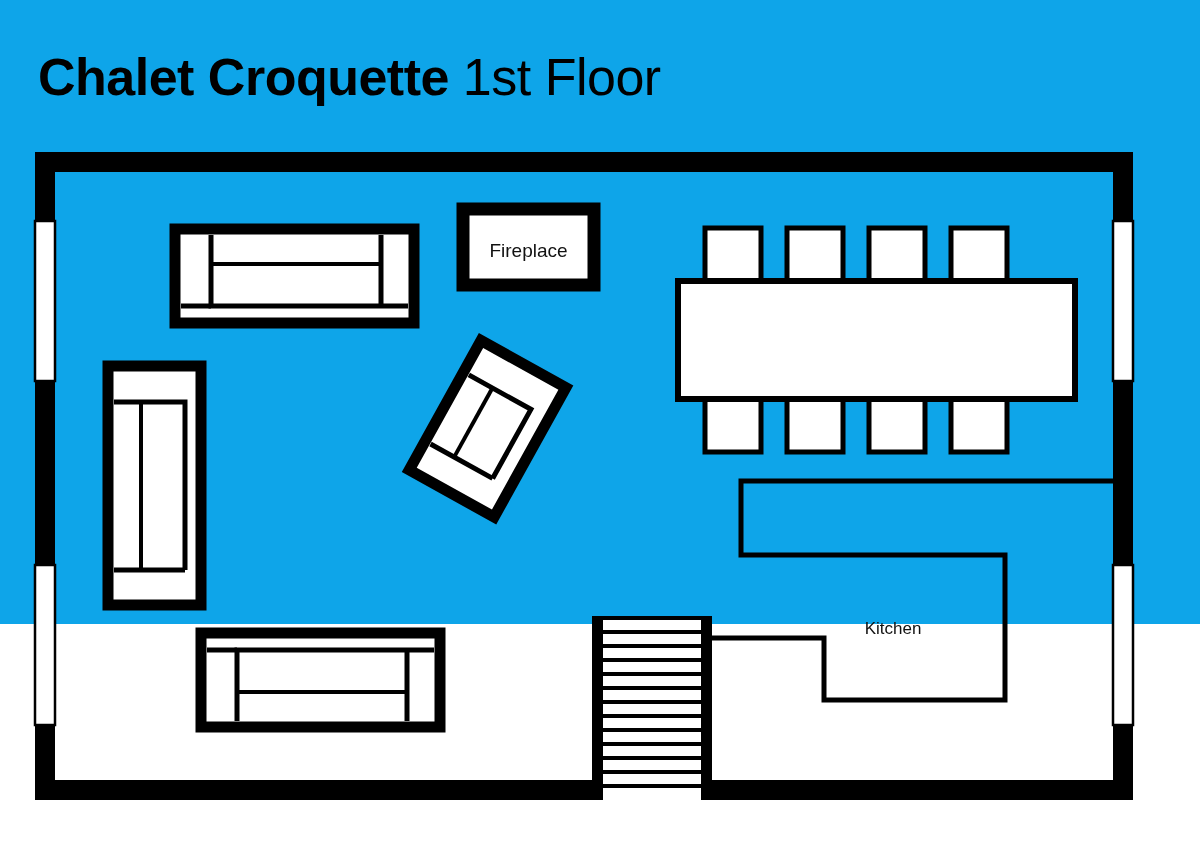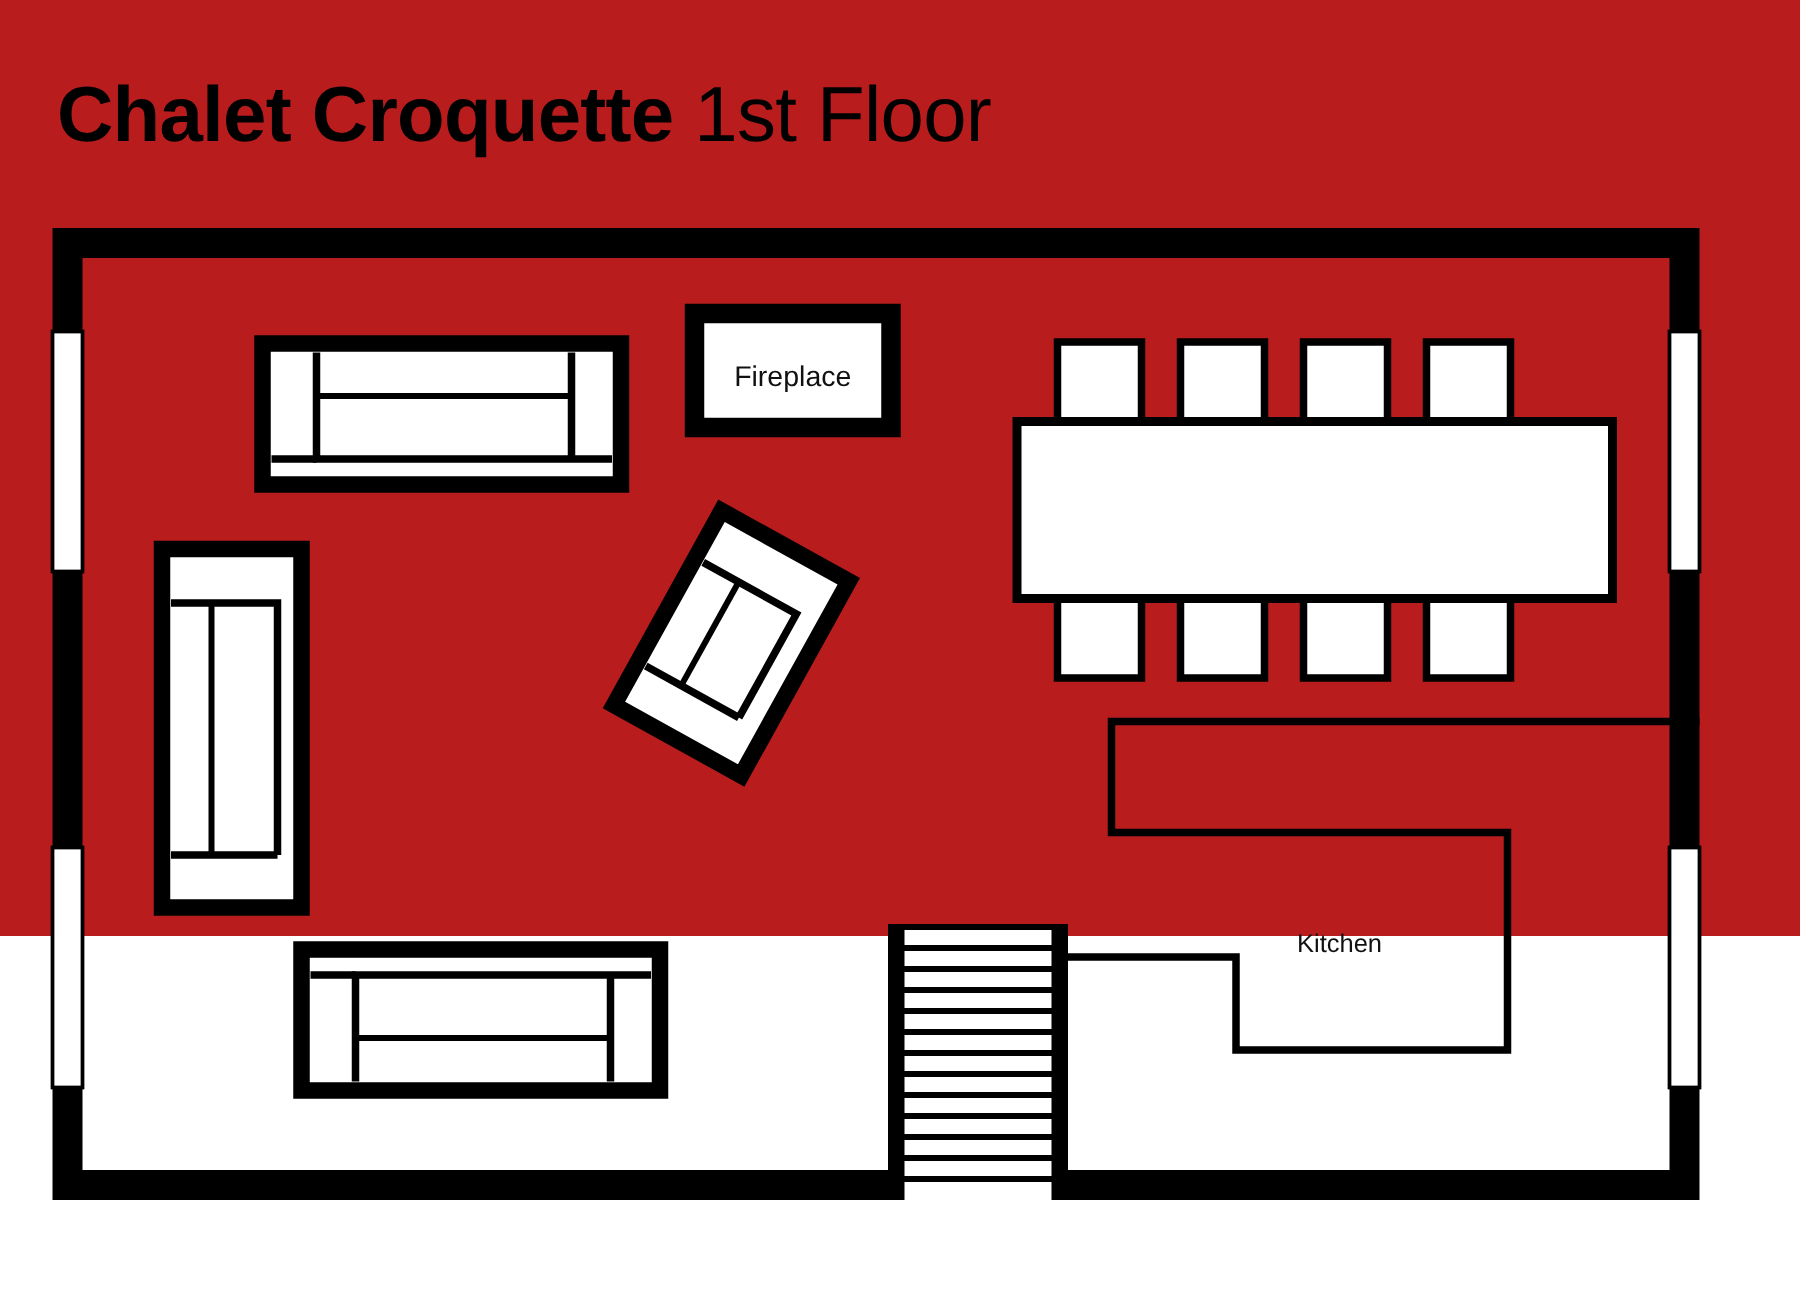--- a/index.html
+++ b/index.html
@@ -11,21 +11,21 @@
     width: 1200px;
     height: 860px;
     font-family: "Liberation Sans", sans-serif;
     color: #000000;
     overflow: hidden;
   }
   #plan-root {
     position: relative;
     width: 1200px;
     height: 624px;
-    background: #b91c1c;
+    background: #0ea5e9;
   }
   #floorplan-title {
     position: absolute;
     left: 38px;
     top: 46px;
     font-size: 52px;
     line-height: 62px;
     letter-spacing: -0.5px;
     white-space: nowrap;
     color: #000000;

